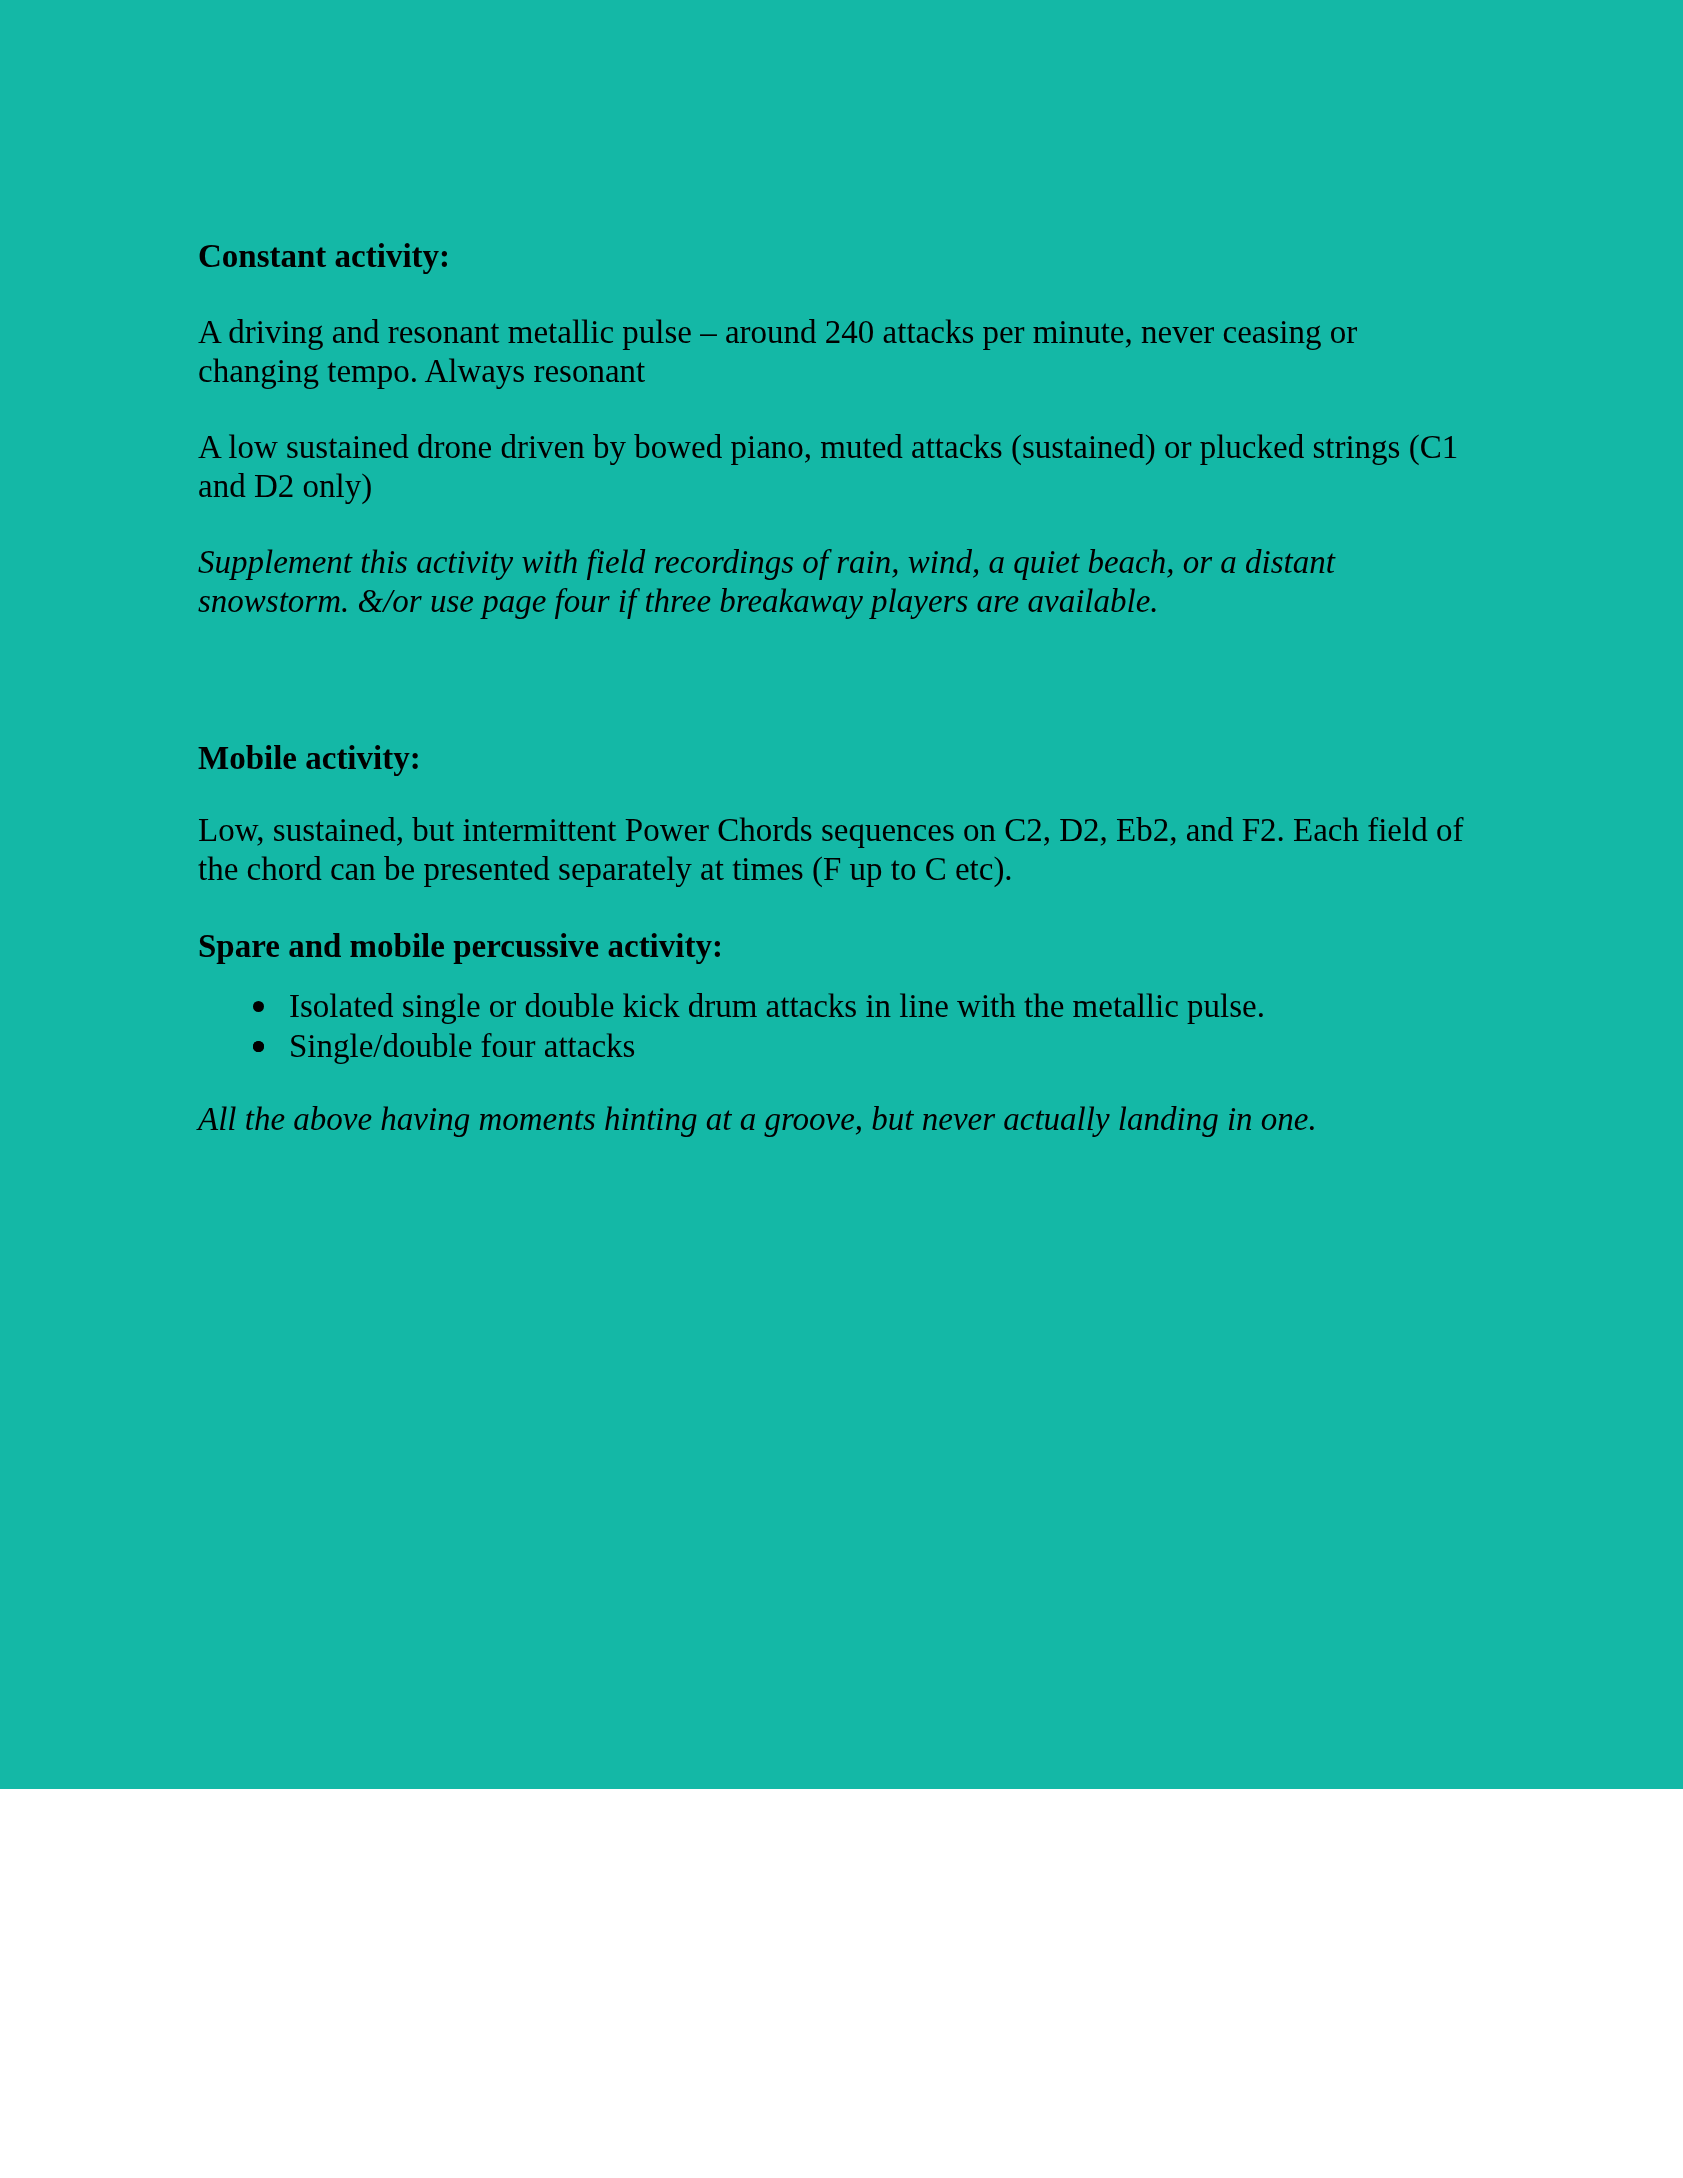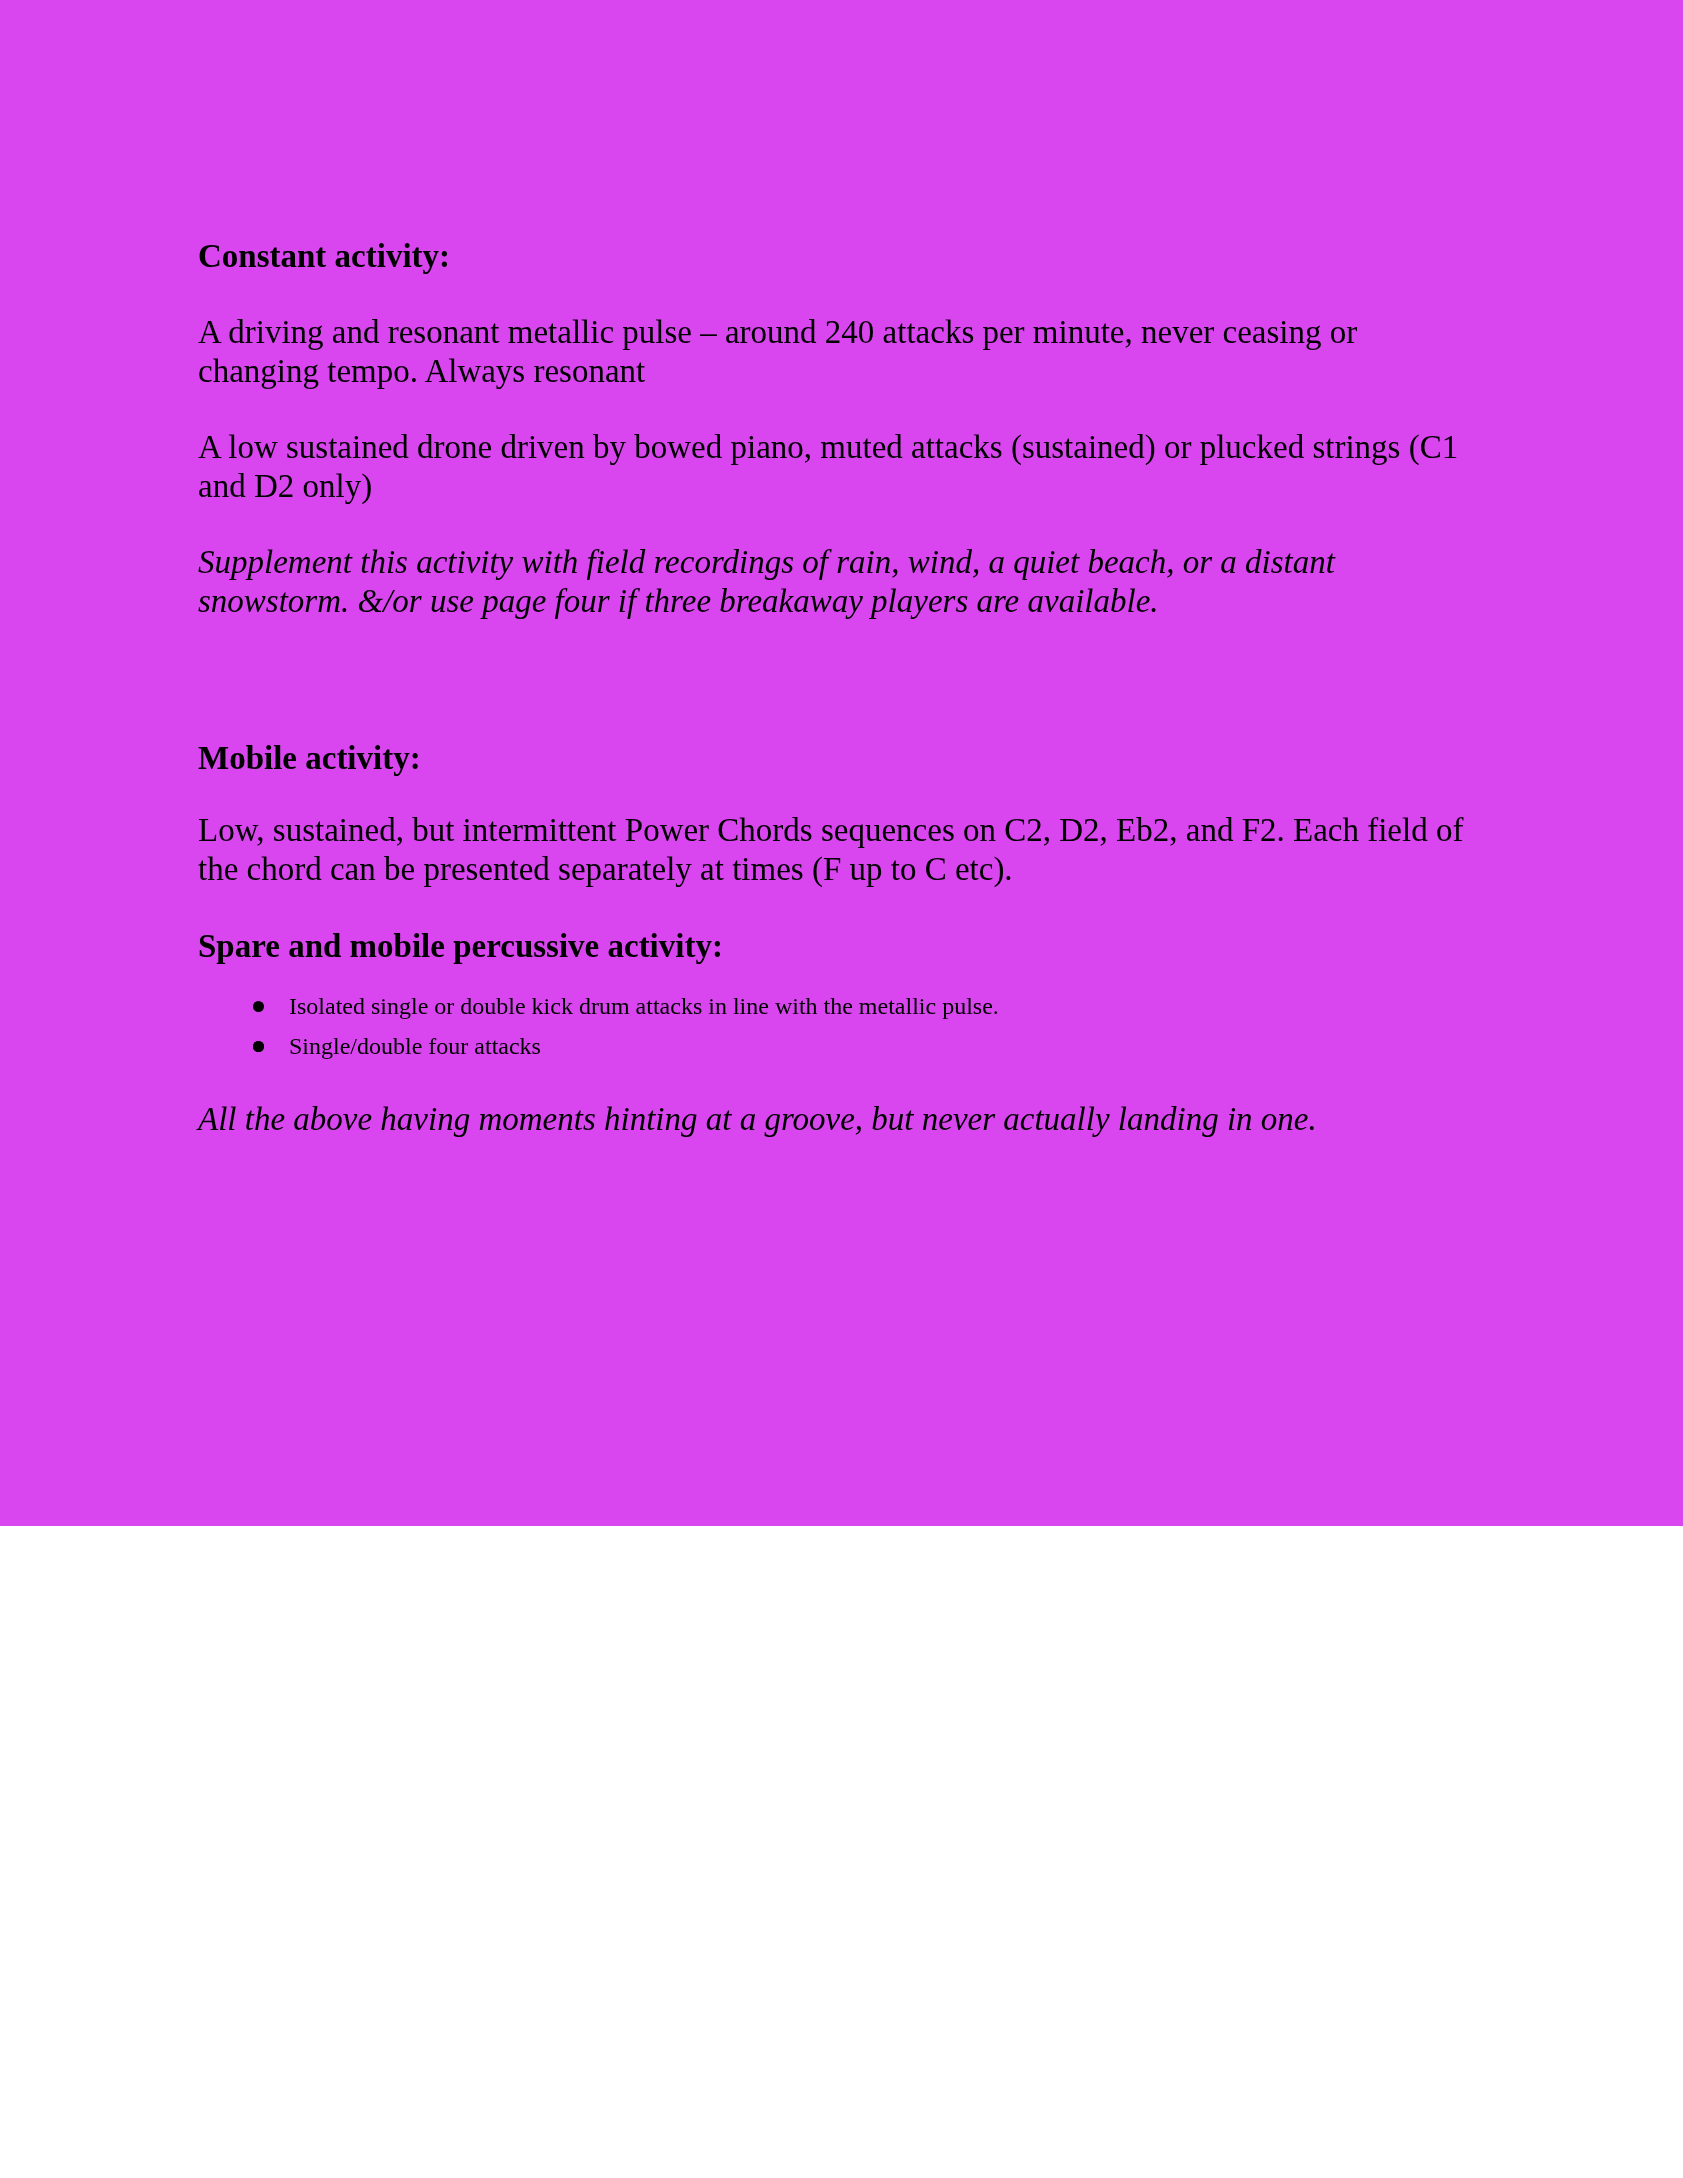--- a/index.html
+++ b/index.html
@@ -10,22 +10,22 @@
   body {
     width: 1683px;
     height: 2178px;
     color: #000000;
     font-family: "Liberation Serif", serif;
     overflow: hidden;
   }
   .page {
     box-sizing: border-box;
     width: 1683px;
-    height: 1526px;
-    background: #d946ef;
+    height: 1789px;
+    background: #14b8a6;
     padding: 237px 188px 0 198px;
   }
   .hd {
     font-size: 33px;
     font-weight: bold;
     line-height: 39px;
     white-space: pre-line;
   }
   .para {
     font-size: 33px;
@@ -46,21 +46,21 @@
   .h-percussive { margin: 0 0 20px 0; }
   .p-groove     { margin: 0; }
 
   ul.bullets {
     list-style: none;
     margin: 0 0 34px 0;
     padding: 0;
   }
   ul.bullets li {
     position: relative;
-    font-size: 24px;
+    font-size: 33px;
     line-height: 40px;
     padding-left: 91px;
   }
   ul.bullets li .dot {
     position: absolute;
     left: 55px;
     top: 15px;
     width: 11px;
     height: 11px;
     background: #000000;

